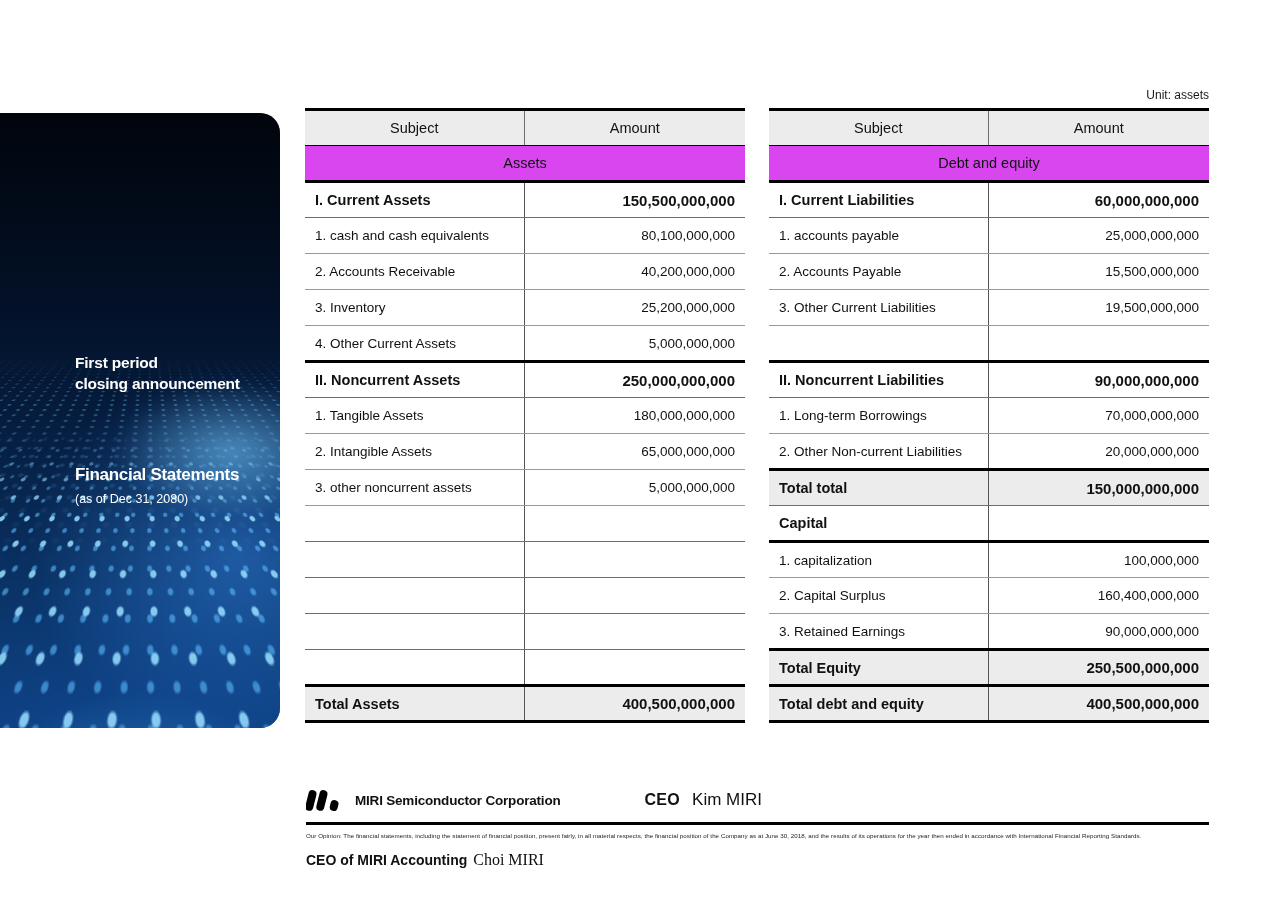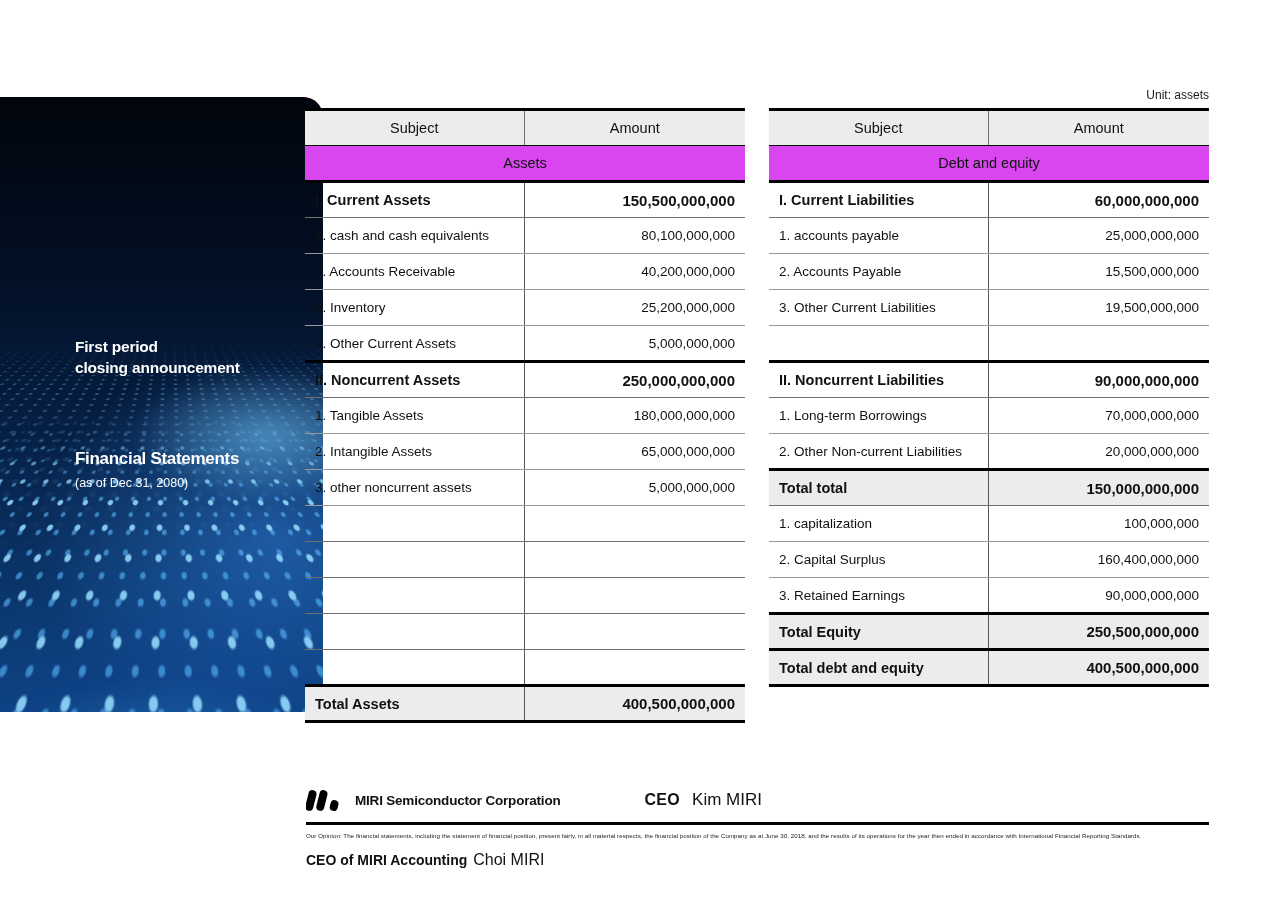--- a/index.html
+++ b/index.html
@@ -10,22 +10,22 @@
     background: #ffffff;
     font-family: "Liberation Sans", sans-serif;
     color: #111111;
     position: relative;
     overflow: hidden;
   }
 
   
   .hero {
     position: absolute;
-    left: 0; top: 97px;
-    width: 323px; height: 615px;
+    left: 0; top: 113px;
+    width: 280px; height: 615px;
     border-radius: 0 20px 20px 0;
     overflow: hidden;
     background: #ef4444;
   }
   .hero-bg {
     position: absolute; inset: 0;
     background:
       radial-gradient(ellipse 150% 60% at 50% 118%, rgba(70,170,255,0.55) 0%, rgba(20,80,170,0.28) 40%, rgba(0,0,0,0) 72%),
       radial-gradient(ellipse 120% 50% at 85% 72%, rgba(60,150,255,0.42) 0%, rgba(0,0,0,0) 62%),
       linear-gradient(180deg, #01050c 0%, #031026 30%, #062045 55%, #0a3468 78%, #0c3d78 100%);
@@ -136,21 +136,21 @@
   .footer { position: absolute; left: 306px; top: 778px; width: 903px; }
   .sig-row { display: flex; align-items: center; height: 44px; }
   .logo-mark { width: 40px; height: 24px; flex: 0 0 auto; margin-right: 9px; }
   .company { font-size: 13.5px; font-weight: bold; letter-spacing: -0.2px; }
   .ceo-label { margin-left: 84px; font-size: 16px; font-weight: bold; letter-spacing: 0.3px; }
   .ceo-name { margin-left: 12px; font-size: 17px; }
   .rule { height: 3px; background: #000; width: 903px; }
   .fineprint { margin-top: 7px; font-size: 6.2px; color: #222; letter-spacing: 0.05px; }
   .accounting { margin-top: 12px; font-size: 14px; }
   .accounting b { font-weight: bold; }
-  .accounting span.nm { font-size: 16px; margin-left: 6px; }
+  .accounting span.nm { font-size: 16px; margin-left: 6px; font-family: Liberation Serif, serif; }
 </style>
 </head>
 <body>
 
 <div class="hero">
   <div class="hero-bg"></div>
   <div class="hero-glow"></div>
   <div class="hero-wave2"></div>
   <div class="hero-wave"></div>
   <div class="hero-text">
@@ -288,20 +288,24 @@
         <td class="c-sub-cell">1. Long-term Borrowings</td>
         <td class="c-amt-cell">70,000,000,000</td>
       </tr>
       <tr class="thin">
         <td class="c-sub-cell">2. Other Non-current Liabilities</td>
         <td class="c-amt-cell">20,000,000,000</td>
       </tr>
       <tr class="subtotal">
         <td class="c-sub-cell">Total total</td>
         <td class="c-amt-cell">150,000,000,000</td>
+      </tr>
+      <tr class="caphead">
+        <td class="c-sub-cell">Capital</td>
+        <td class="c-amt-cell"></td>
       </tr>
       <tr class="thin">
         <td class="c-sub-cell">1. capitalization</td>
         <td class="c-amt-cell">100,000,000</td>
       </tr>
       <tr class="thin">
         <td class="c-sub-cell">2. Capital Surplus</td>
         <td class="c-amt-cell">160,400,000,000</td>
       </tr>
       <tr class="thin">

